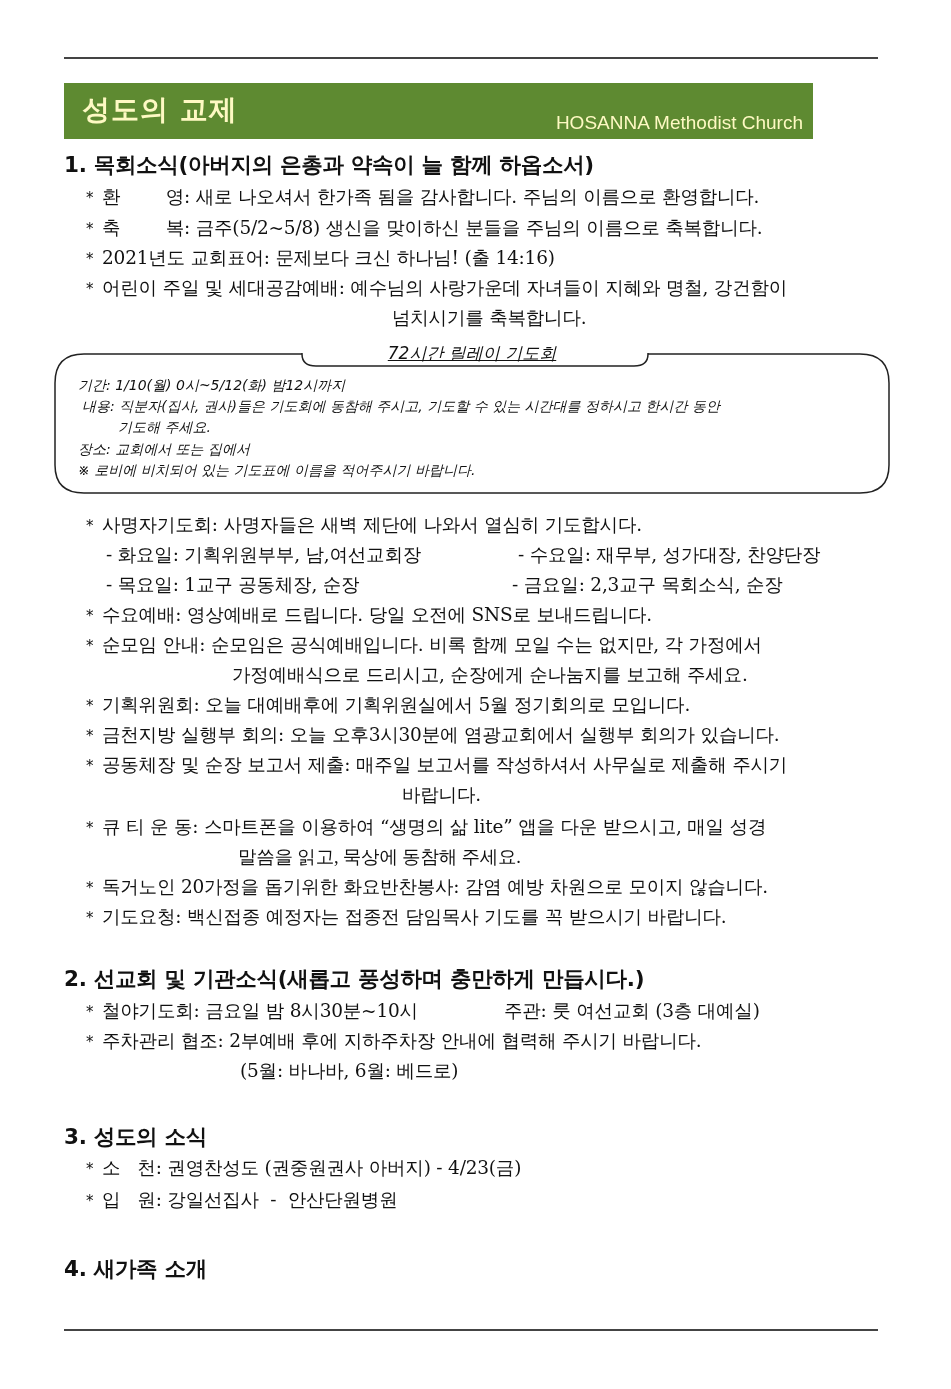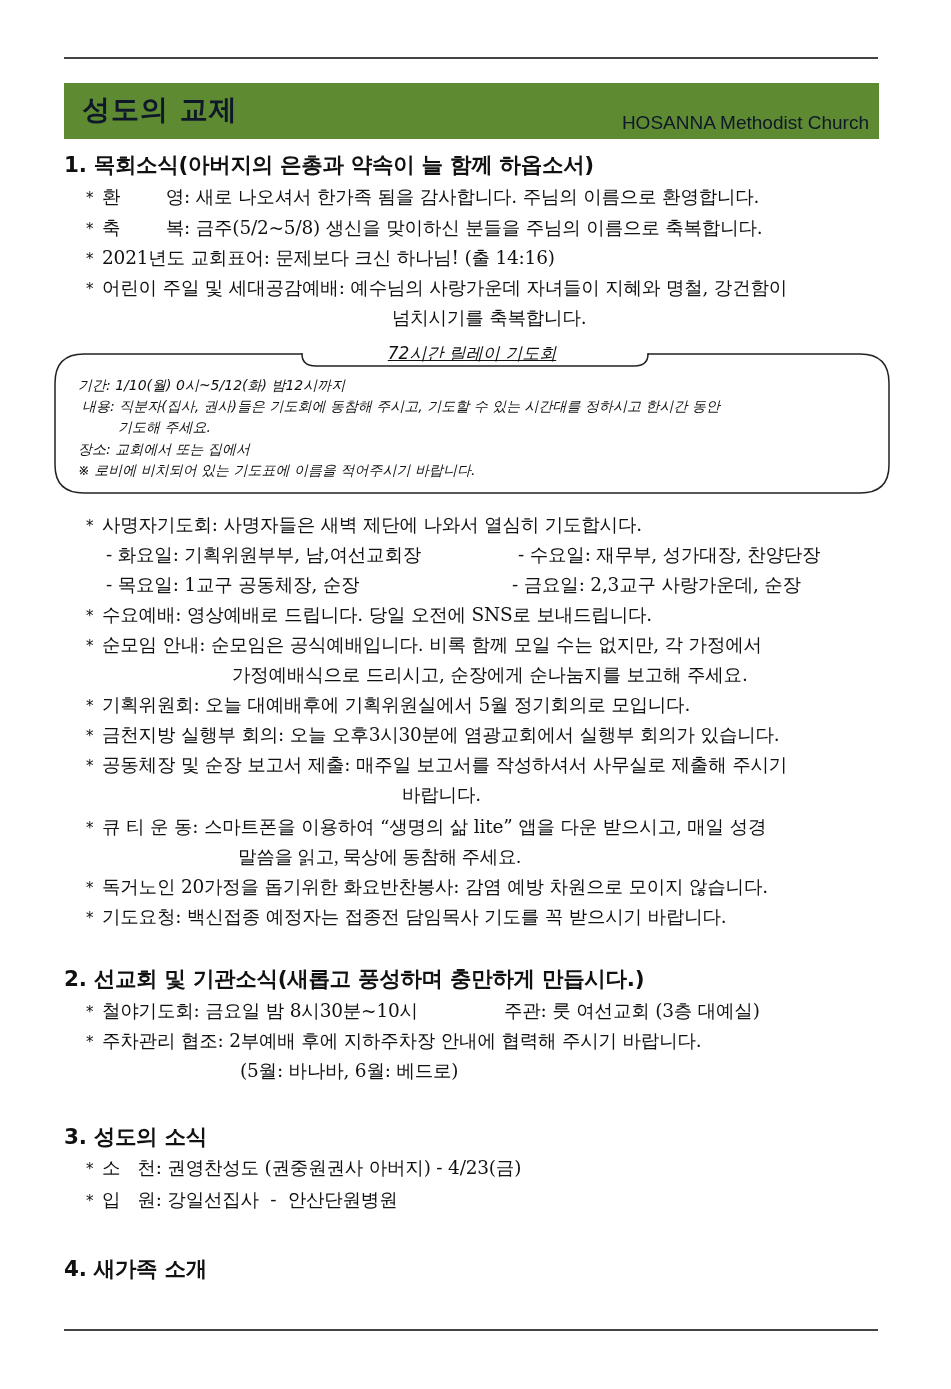--- a/index.html
+++ b/index.html
@@ -1,20 +1,20 @@
 <!DOCTYPE html>
 <html><head>
 <meta charset="utf-8">
 <style>
   html, body { margin: 0; padding: 0; background: #ffffff; }
   body { width: 951px; height: 1389px; position: relative; overflow: hidden;
          font-family: "DejaVu Serif", "Liberation Serif", serif; color: #111; }
   .rule { position: absolute; left: 64px; width: 814px; height: 2px; background: #444; }
-  .banner { position: absolute; left: 64px; top: 83px; width: 815px; height: 56px;
-            background: #5e8a31; color: #0f172a; }
+  .banner { position: absolute; left: 64px; top: 83px; width: 749px; height: 56px;
+            background: #5e8a31; color: #fef9c3; }
   .banner .title { position: absolute; left: 18px; top: 8px; font-family: "DejaVu Sans", sans-serif;
                    font-size: 28px; font-weight: bold; letter-spacing: 1px; }
   .banner .sub { position: absolute; right: 10px; bottom: 5px; font-family: "Liberation Sans", sans-serif;
                  font-size: 19px; }
   .banner .sub b { font-weight: normal; margin-left: 32px; }
   .h { position: absolute; left: 64px; font-family: "DejaVu Sans", sans-serif; font-weight: bold;
        font-size: 21.5px; white-space: nowrap; letter-spacing: -0.3px; }
   .line { position: absolute; font-size: 18.5px; white-space: nowrap; letter-spacing: -0.2px; }
   .bullet { display: inline-block; width: 16px; font-family: "DejaVu Sans", sans-serif; font-size: 15px; }
   .boxwrap { position: absolute; left: 54px; top: 353px; width: 944px; height: 140px; font-style: italic; }
@@ -50,21 +50,21 @@
   <div class="boxline" style="left:28px;top:45px;">내용: 직분자(집사, 권사)들은 기도회에 동참해 주시고, 기도할 수 있는 시간대를 정하시고 한시간 동안</div>
   <div class="boxline" style="left:24px;top:66px;white-space:pre;">         기도해 주세요.</div>
   <div class="boxline" style="left:24px;top:88px;">장소: 교회에서 또는 집에서</div>
   <div class="boxline" style="left:24px;top:109px;">※ 로비에 비치되어 있는 기도표에 이름을 적어주시기 바랍니다.</div>
 </div>
 
 <div class="line" style="left:86px;top:512px;"><span class="bullet">*</span><span>사명자기도회: 사명자들은 새벽 제단에 나와서 열심히 기도합시다.</span></div>
 <div class="line" style="left:106px;top:542px;">- 화요일: 기획위원부부, 남,여선교회장</div>
 <div class="line" style="left:518px;top:542px;">- 수요일: 재무부, 성가대장, 찬양단장</div>
 <div class="line" style="left:106px;top:572px;">- 목요일: 1교구 공동체장, 순장</div>
-<div class="line" style="left:512px;top:572px;">- 금요일: 2,3교구 사랑가운데, 순장</div>
+<div class="line" style="left:512px;top:572px;">- 금요일: 2,3교구 목회소식, 순장</div>
 <div class="line" style="left:86px;top:602px;"><span class="bullet">*</span><span>수요예배: 영상예배로 드립니다. 당일 오전에 SNS로 보내드립니다.</span></div>
 <div class="line" style="left:86px;top:632px;"><span class="bullet">*</span><span>순모임 안내: 순모임은 공식예배입니다. 비록 함께 모일 수는 없지만, 각 가정에서</span></div>
 <div class="line" style="left:232px;top:662px;">가정예배식으로 드리시고, 순장에게 순나눔지를 보고해 주세요.</div>
 <div class="line" style="left:86px;top:692px;"><span class="bullet">*</span><span>기획위원회: 오늘 대예배후에 기획위원실에서 5월 정기회의로 모입니다.</span></div>
 <div class="line" style="left:86px;top:722px;"><span class="bullet">*</span><span>금천지방 실행부 회의: 오늘 오후3시30분에 염광교회에서 실행부 회의가 있습니다.</span></div>
 <div class="line" style="left:86px;top:752px;"><span class="bullet">*</span><span>공동체장 및 순장 보고서 제출: 매주일 보고서를 작성하셔서 사무실로 제출해 주시기</span></div>
 <div class="line" style="left:402px;top:782px;">바랍니다.</div>
 <div class="line" style="left:86px;top:814px;"><span class="bullet">*</span><span>큐 티 운 동: 스마트폰을 이용하여 “생명의 삶 lite” 앱을 다운 받으시고, 매일 성경</span></div>
 <div class="line" style="left:238px;top:844px;font-family:Liberation Serif, serif;">말씀을 읽고, 묵상에 동참해 주세요.</div>
 <div class="line" style="left:86px;top:874px;"><span class="bullet">*</span><span>독거노인 20가정을 돕기위한 화요반찬봉사: 감염 예방 차원으로 모이지 않습니다.</span></div>

